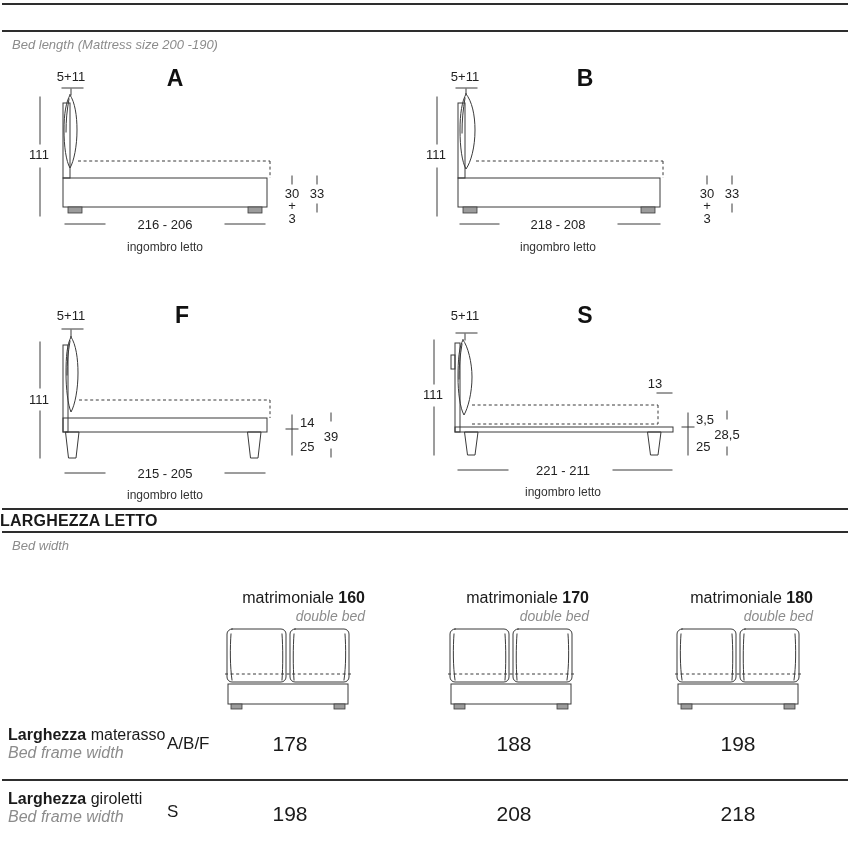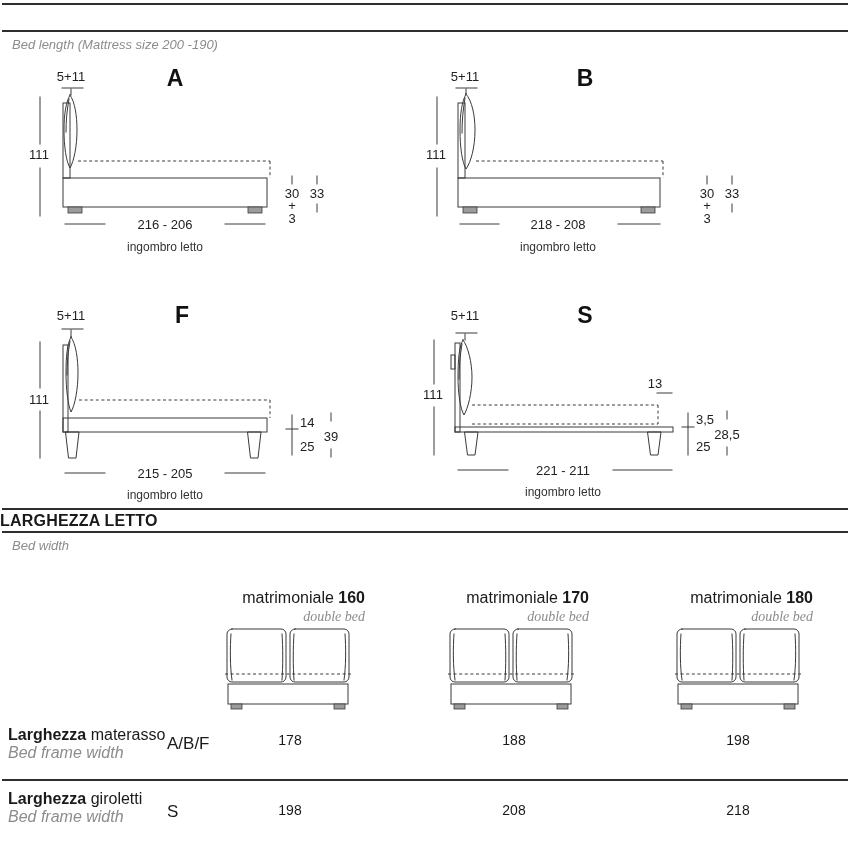--- a/index.html
+++ b/index.html
@@ -13,22 +13,22 @@
   .sub{font-size:13px;}
   svg{position:absolute;overflow:visible;}
   svg text{font-family:"Liberation Sans",sans-serif;fill:#222;}
   .s{stroke:#3a3a3a;stroke-width:1;fill:none;stroke-linecap:square;}
   .dash{stroke:#3a3a3a;stroke-width:1;fill:none;stroke-dasharray:3 2.6;}
   .foot{fill:#9c9c9c;stroke:#3a3a3a;stroke-width:0.8;}
   .dlabel{font-size:23px;font-weight:bold;fill:#111;}
   .dim{font-size:13px;}
   .cap{font-size:12px;fill:#333;}
   .colhead{font-size:16px;text-align:right;width:150px;}
-  .colhead .en{font-size:14px;font-family:Liberation Serif, serif;}
-  .cell{font-size:14px;text-align:center;width:150px;}
+  .colhead .en{font-size:14px;}
+  .cell{font-size:21px;text-align:center;width:150px;}
   .rowlbl{font-size:16px;line-height:18px;}
   .variant{font-size:17px;text-align:center;}
 </style>
 </head>
 <body>
 
 <div class="page">
 
   <div class="rule" style="top:3px"></div>
   <div class="rule" style="top:30px"></div>

